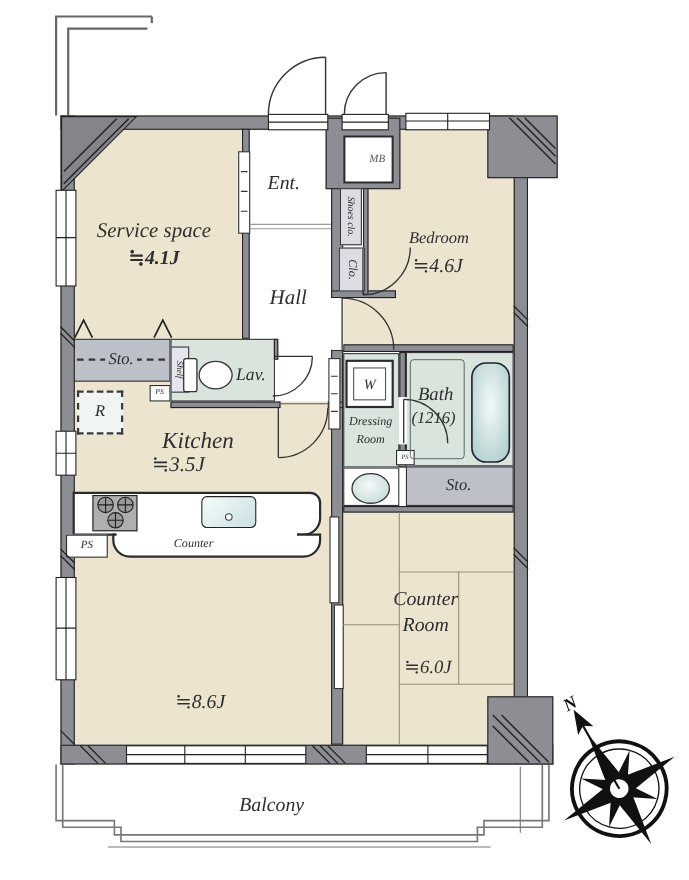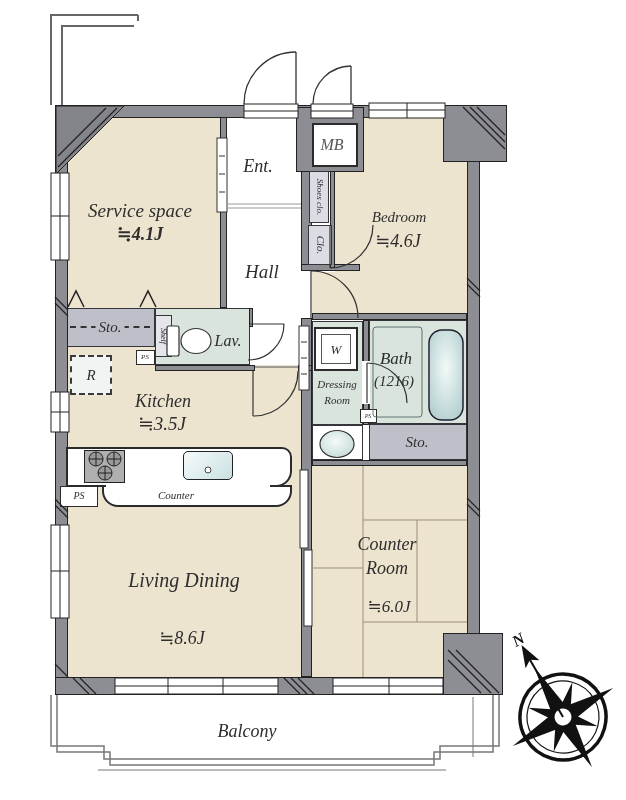--- a/index.html
+++ b/index.html
@@ -236,39 +236,38 @@
       <text x="563" y="633" text-anchor="middle" font-size="16" font-style="italic" font-weight="bold" font-family="Liberation Serif, DejaVu Serif, serif" fill="#111">N</text>
     </g>
   </svg>
 
   <div class="lbl" style="left:258px;top:166px;font-size:18px;">Ent.</div>
   <div class="lbl" style="left:262px;top:271px;font-size:19px;">Hall</div>
   <div class="lbl" style="left:140px;top:210px;font-size:19px;">Service space</div>
   <div class="lbl" style="left:140px;top:234px;font-size:18px;font-weight:bold;">≒4.1J</div>
   <div class="lbl" style="left:399px;top:217px;font-size:15px;">Bedroom</div>
   <div class="lbl" style="left:398px;top:241px;font-size:18px;">≒4.6J</div>
-  <div class="lbl" style="left:332px;top:145px;font-size:16px;color:#555;">MB</div>
+  <div class="lbl" style="left:343px;top:145px;font-size:10px;color:#555;">MB</div>
   <div class="lbl rot90" style="left:319px;top:197px;font-size:9px;">Shoes clo.</div>
   <div class="lbl rot90" style="left:320px;top:245px;font-size:11px;">Clo.</div>
   <div class="lbl bgpad" style="left:110px;top:327px;font-size:15px;">Sto.</div>
   <div class="lbl rot90" style="left:163px;top:336px;font-size:8px;">Shelf</div>
   <div class="lbl" style="left:145px;top:357px;font-size:7px;">PS</div>
   <div class="lbl" style="left:228px;top:341px;font-size:16px;">Lav.</div>
   <div class="lbl" style="left:91px;top:375px;font-size:15px;">R</div>
-  <div class="lbl" style="left:163px;top:401px;font-size:18px;">Kitchen</div>
+  <div class="lbl" style="left:180px;top:401px;font-size:21px;">Kitchen</div>
   <div class="lbl" style="left:162px;top:423px;font-size:19px;">≒3.5J</div>
   <div class="lbl" style="left:176px;top:495px;font-size:11px;">Counter</div>
   <div class="lbl" style="left:79px;top:496px;font-size:10px;">PS</div>
   <div class="lbl" style="left:336px;top:349px;font-size:13px;">W</div>
   <div class="lbl" style="left:337px;top:384px;font-size:11px;">Dressing</div>
   <div class="lbl" style="left:337px;top:400px;font-size:11px;">Room</div>
   <div class="lbl" style="left:396px;top:358px;font-size:17px;">Bath</div>
   <div class="lbl" style="left:394px;top:381px;font-size:15px;">(1216)</div>
   <div class="lbl" style="left:417px;top:442px;font-size:15px;">Sto.</div>
   <div class="lbl" style="left:368px;top:416px;font-size:6px;">PS</div>
-  <div class="lbl" style="left:184px;top:580px;font-size:20px;">Living Dining</div>
   <div class="lbl" style="left:182px;top:638px;font-size:18px;">≒8.6J</div>
   <div class="lbl" style="left:387px;top:544px;font-size:18px;">Counter</div>
   <div class="lbl" style="left:387px;top:568px;font-size:18px;">Room</div>
   <div class="lbl" style="left:389px;top:590px;font-size:17px;margin-top:16px;">≒6.0J</div>
   <div class="lbl" style="left:247px;top:731px;font-size:18px;">Balcony</div>
 
 </div>
 
 </body></html>

